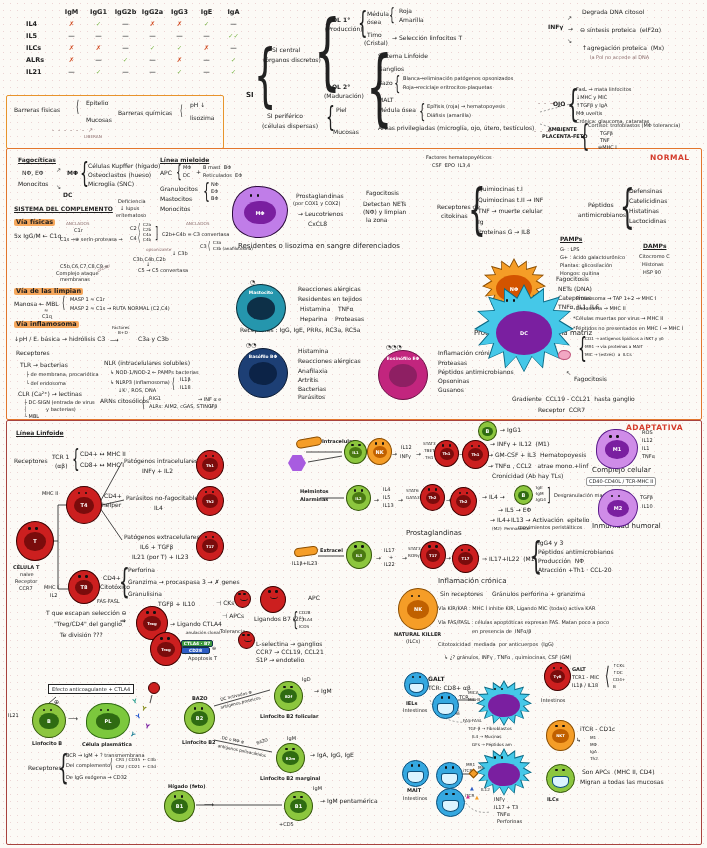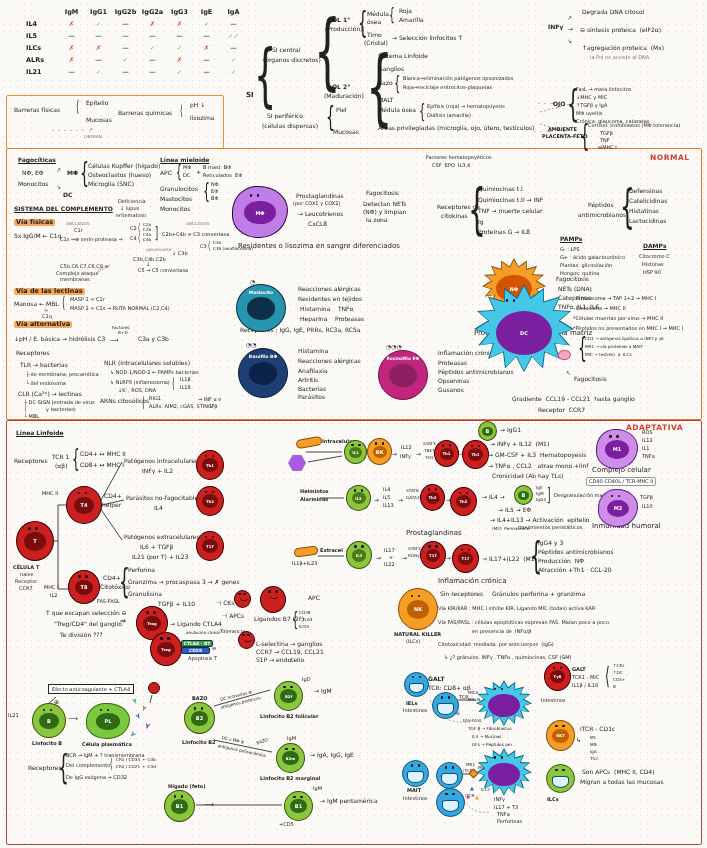--- a/index.html
+++ b/index.html
@@ -245,28 +245,28 @@
     <span class="note br" style="left: 208px; top: 241px; font-size: 11px;">⟨</span>
     <span class="note fs4" style="left: 213px; top: 241px;">C3a</span>
     <span class="note fs4" style="left: 213px; top: 247px;">C3b (anafilotoxina)</span>
     <span class="note fs5" style="left: 133px; top: 257px;">C3b,C4b,C2b</span>
     <span class="note fs5" style="left: 146px; top: 262px;">↓</span>
     <span class="note fs5" style="left: 138px; top: 268px;">C5 → C5 convertasa</span>
     <span class="note fs5" style="left: 60px; top: 264px;">C5b,C6,C7,C8,C9 =</span>
     <span class="note fs5" style="left: 56px; top: 271px;">Complejo ataque</span>
     <span class="note fs5" style="left: 60px; top: 277px;">membranas</span>
     <span class="note dim" style="left: 96px; top: 268px; transform: rotate(-25deg);">▱▱▱</span>
-    <span class="note hl" style="left: 14px; top: 288px;">Vía de las lectinas</span>
+    <span class="note hl" style="left: 14px; top: 288px;">Vía de las limpian</span>
     <span class="note" style="left: 14px; top: 301px;">Manosa ← MBL</span>
     <span class="note fs5" style="left: 44px; top: 308px;">≈</span>
     <span class="note fs5" style="left: 42px; top: 314px;">C1q</span>
     <span class="note br" style="left: 62px; top: 296px; font-size: 16px;">⟨</span>
     <span class="note fs5" style="left: 70px; top: 297px;">MASP 1 ≈ C1r</span>
     <span class="note fs5" style="left: 70px; top: 306px;">MASP 2 ≈ C1s → RUTA NORMAL (C2,C4)</span>
-    <span class="note hl" style="left: 14px; top: 321px;">Vía alternativa</span>
+    <span class="note hl" style="left: 14px; top: 321px;">Vía inflamosoma</span>
     <span class="note" style="left: 14px; top: 336px;">↓pH / E. básica → hidrólisis C3</span>
     <span class="note fs4" style="left: 112px; top: 326px;">Factores</span>
     <span class="note fs4" style="left: 118px; top: 331px;">B+D</span>
     <span class="note" style="left: 110px; top: 337px;">⟶</span>
     <span class="note" style="left: 138px; top: 336px;">C3a y C3b</span>
     <span class="note" style="left: 16px; top: 350px;">Receptores</span>
     <span class="note" style="left: 20px; top: 362px;">TLR → bacterias</span>
     <span class="note fs5" style="left: 26px; top: 372px;">├ de membrana, procariótica</span>
     <span class="note fs5" style="left: 26px; top: 381px;">└ del endosoma</span>
     <span class="note" style="left: 18px; top: 391px;">CLR (Ca²⁺) → lectinas</span>

